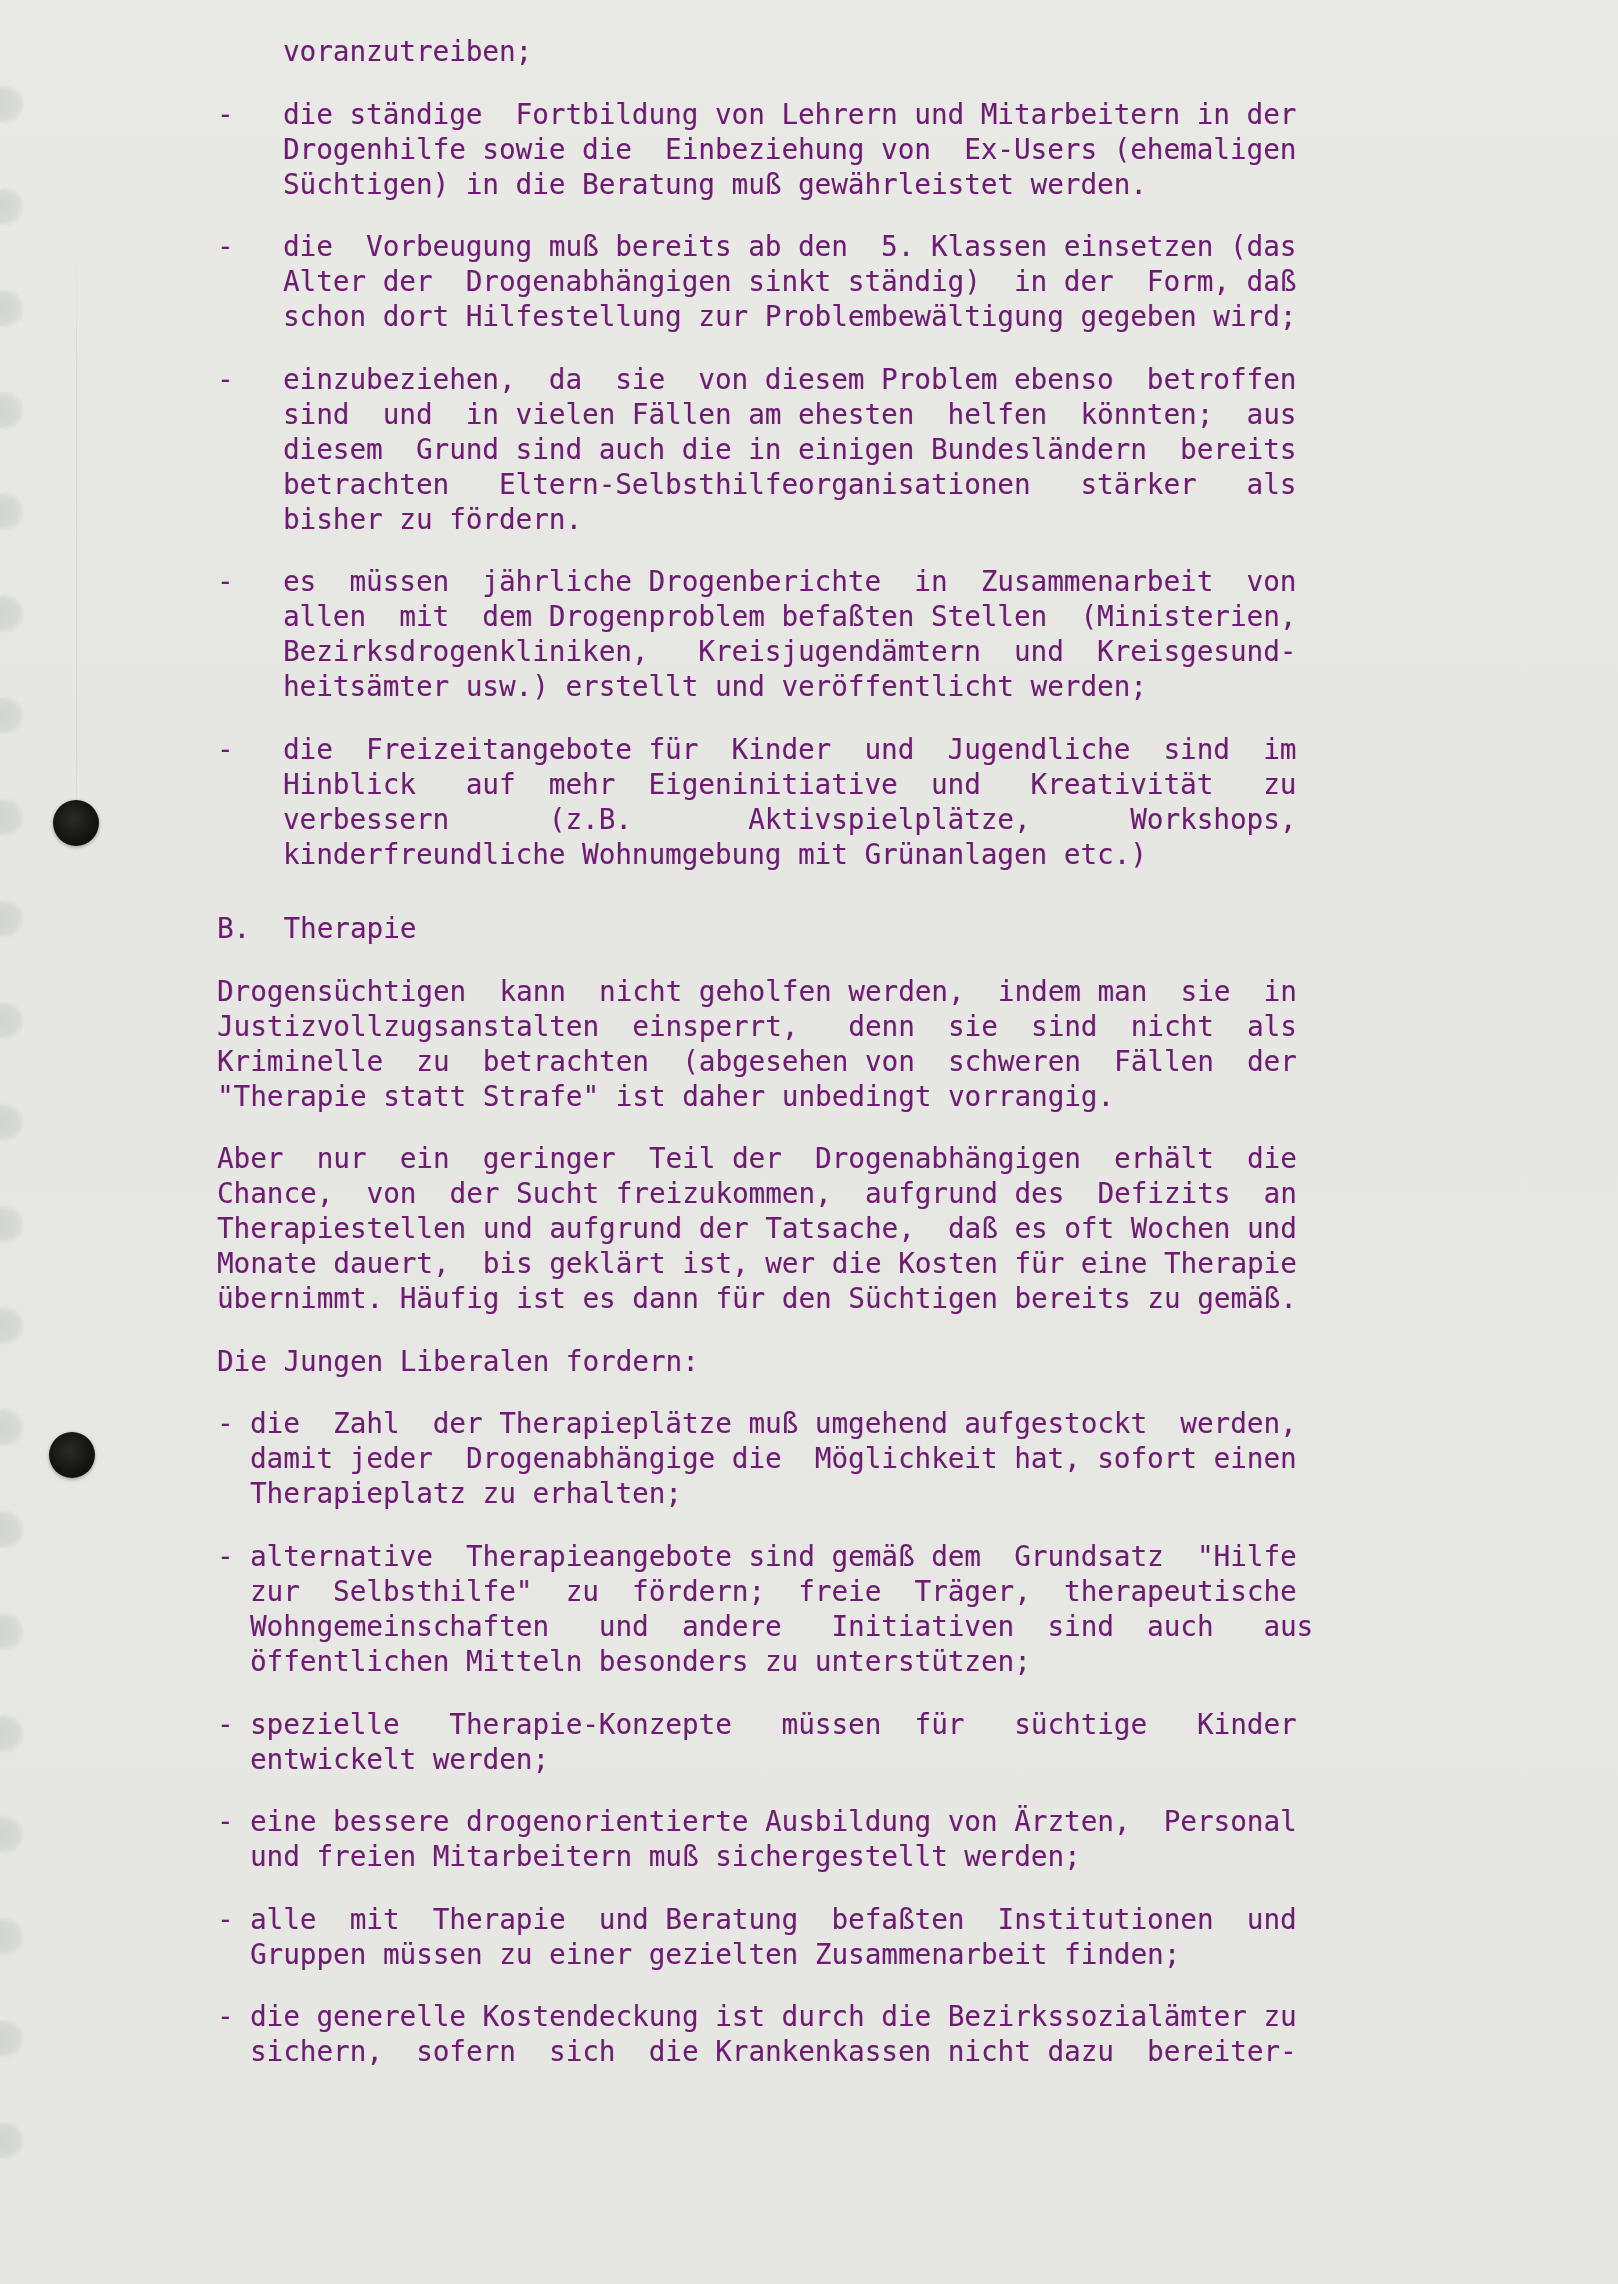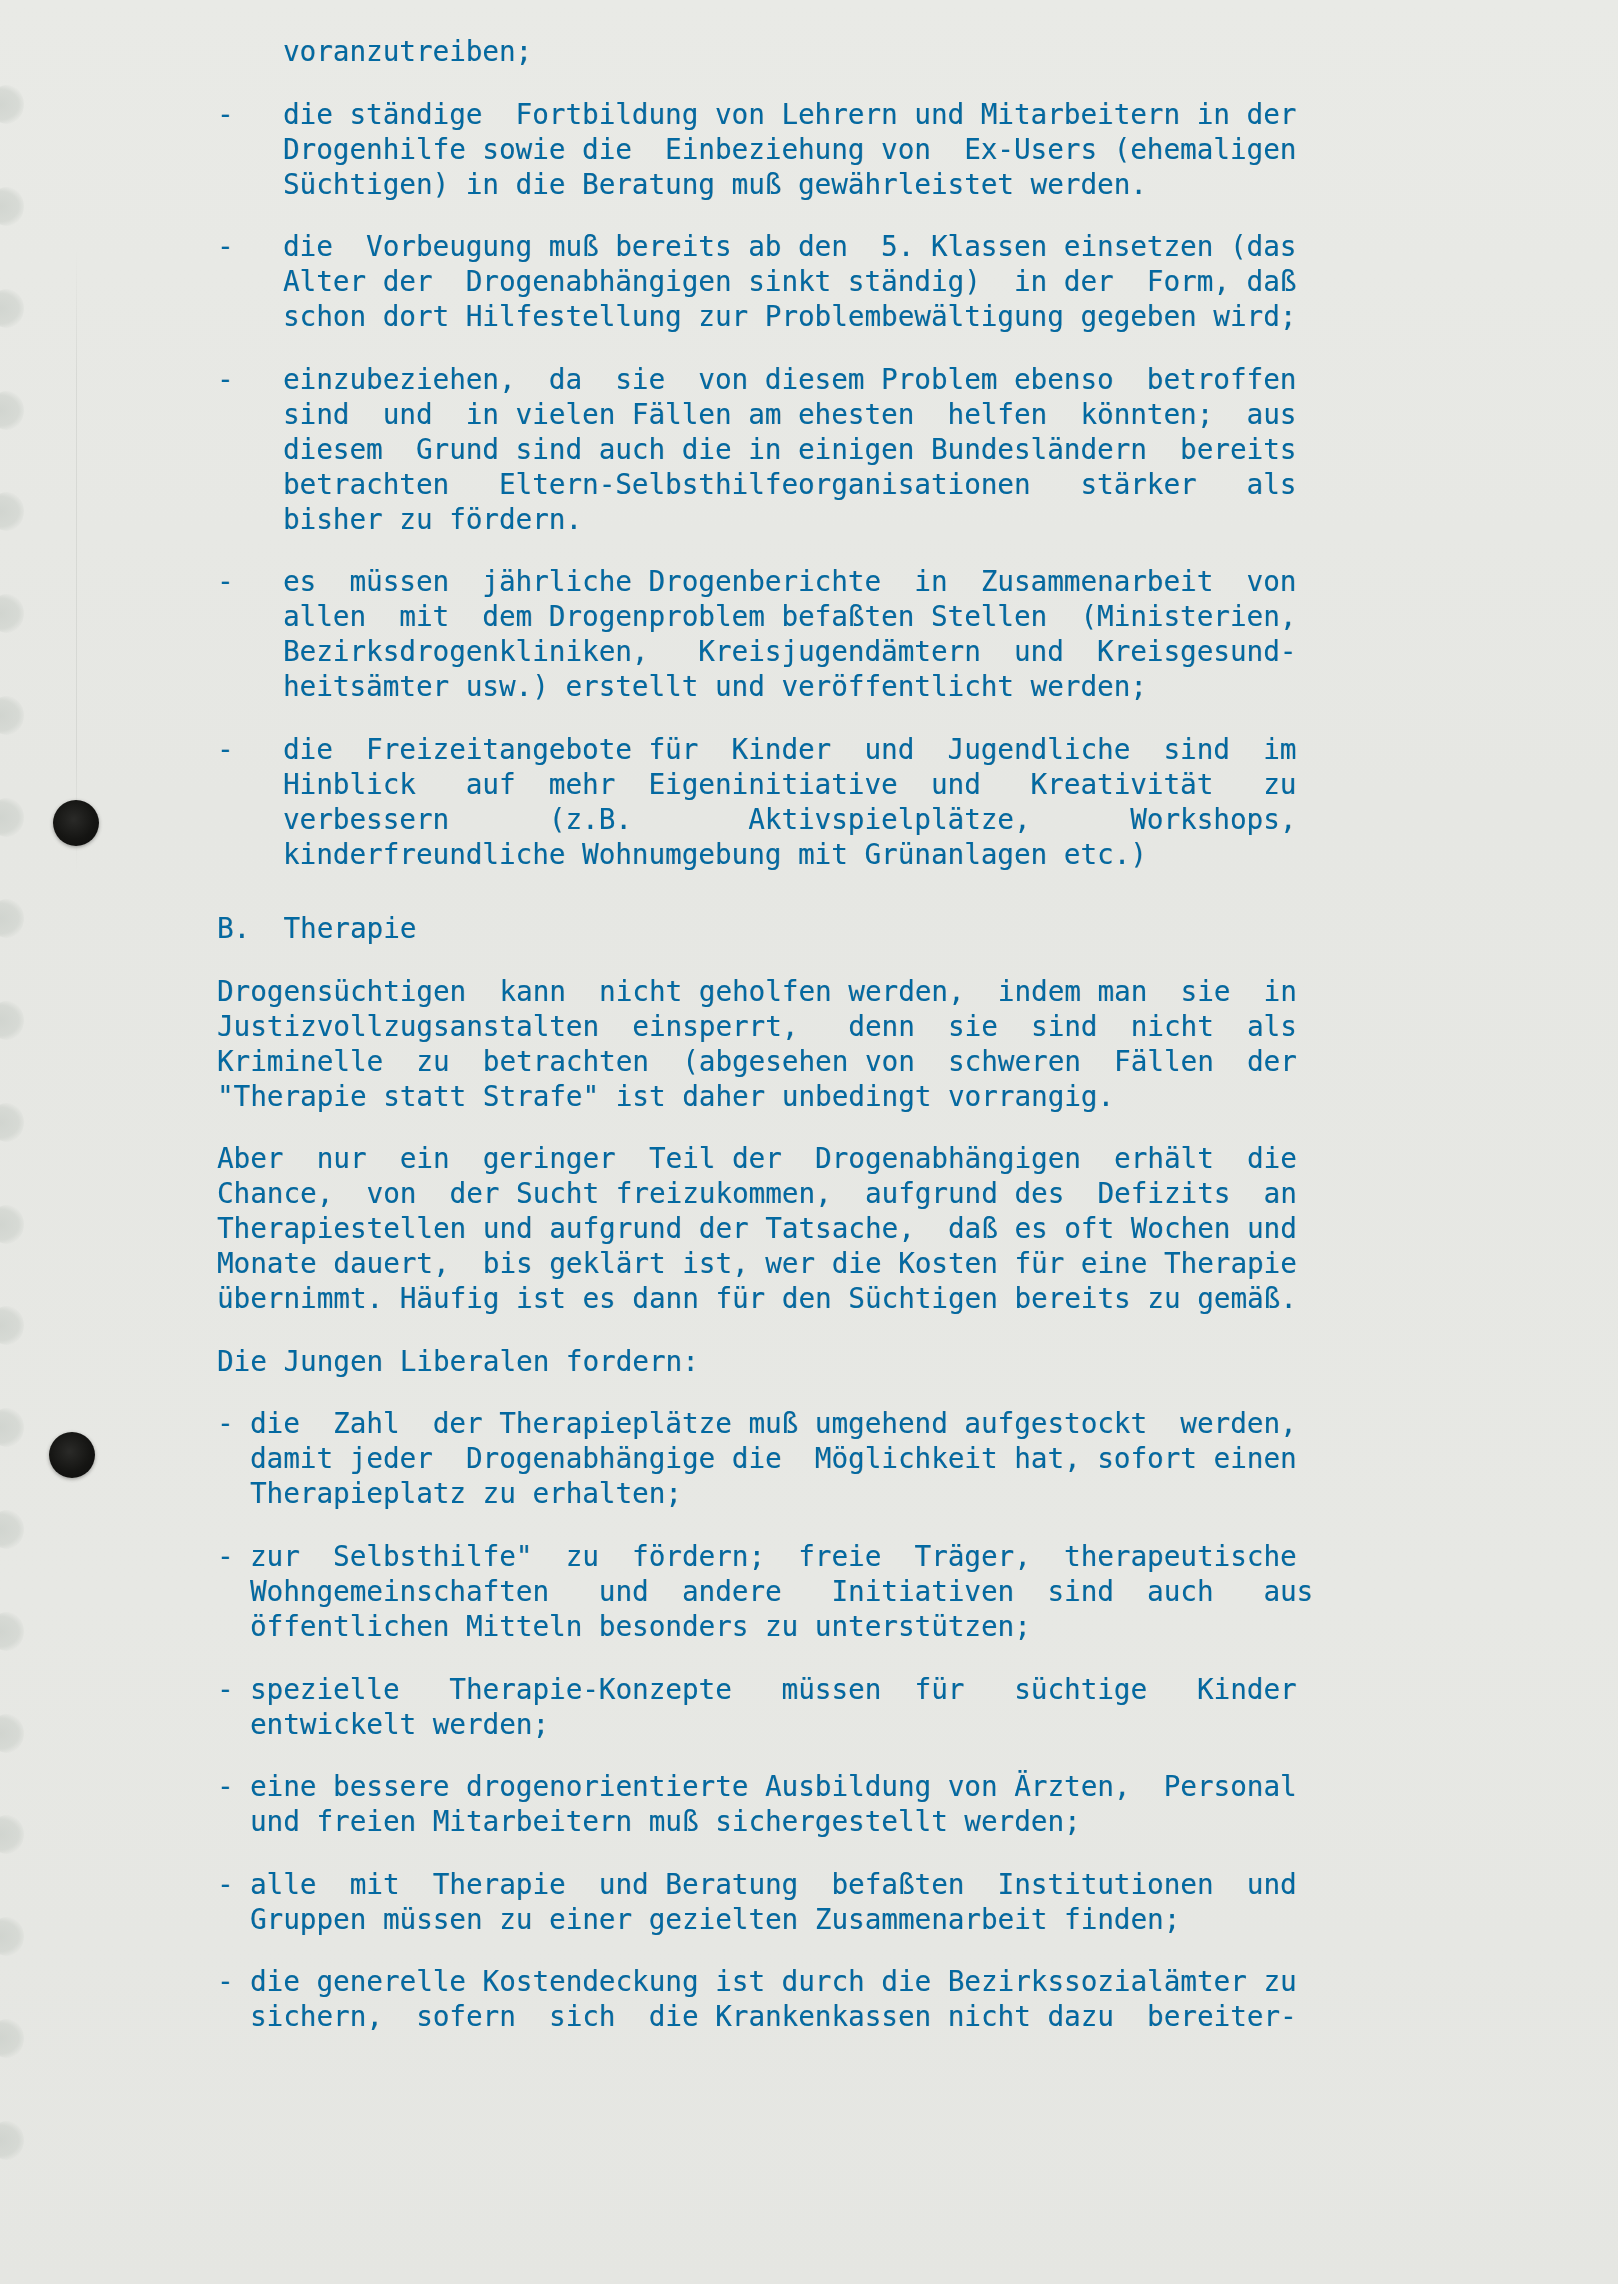--- a/index.html
+++ b/index.html
@@ -5,21 +5,21 @@
   html,body{margin:0;padding:0;}
   body{
     width:1618px;height:2284px;
     position:relative;overflow:hidden;
     background:linear-gradient(180deg,#e9eae6 0%,#e6e7e3 35%,#e7e8e4 70%,#e5e6e2 100%);
     font-family:"DejaVu Sans Mono", monospace;
   }
   .page{
     position:absolute;left:217px;top:34px;width:1103px;
     font-size:27.6px;line-height:35px;
-    color:#0369a1;
+    color:#701a75;
     text-shadow:0.4px 0.4px 0 rgba(52,52,47,0.30);
   }
   .block{position:relative;margin-top:27.6px;}
   .block:first-child{margin-top:0;}
   .block.heading{margin-top:39px;margin-bottom:19px;}
   .block.continuation{padding-left:66px;}
   .block.bullet_a{padding-left:66px;}
   .block.bullet_b{padding-left:33px;}
   .marker{position:absolute;left:0;top:0;white-space:pre;}
   .line{white-space:pre;}
@@ -102,20 +102,21 @@
       <div class="line">Die Jungen Liberalen fordern:</div>
     </div>
     <div class="block bullet_b">
       <span class="marker">-</span>
       <div class="line">die  Zahl  der Therapieplätze muß umgehend aufgestockt  werden,</div>
       <div class="line">damit jeder  Drogenabhängige die  Möglichkeit hat, sofort einen</div>
       <div class="line">Therapieplatz zu erhalten;</div>
     </div>
     <div class="block bullet_b">
       <span class="marker">-</span>
+      <div class="line">alternative  Therapieangebote sind gemäß dem  Grundsatz  "Hilfe</div>
       <div class="line">zur  Selbsthilfe"  zu  fördern;  freie  Träger,  therapeutische</div>
       <div class="line">Wohngemeinschaften   und  andere   Initiativen  sind  auch   aus</div>
       <div class="line">öffentlichen Mitteln besonders zu unterstützen;</div>
     </div>
     <div class="block bullet_b">
       <span class="marker">-</span>
       <div class="line">spezielle   Therapie-Konzepte   müssen  für   süchtige   Kinder</div>
       <div class="line">entwickelt werden;</div>
     </div>
     <div class="block bullet_b">

